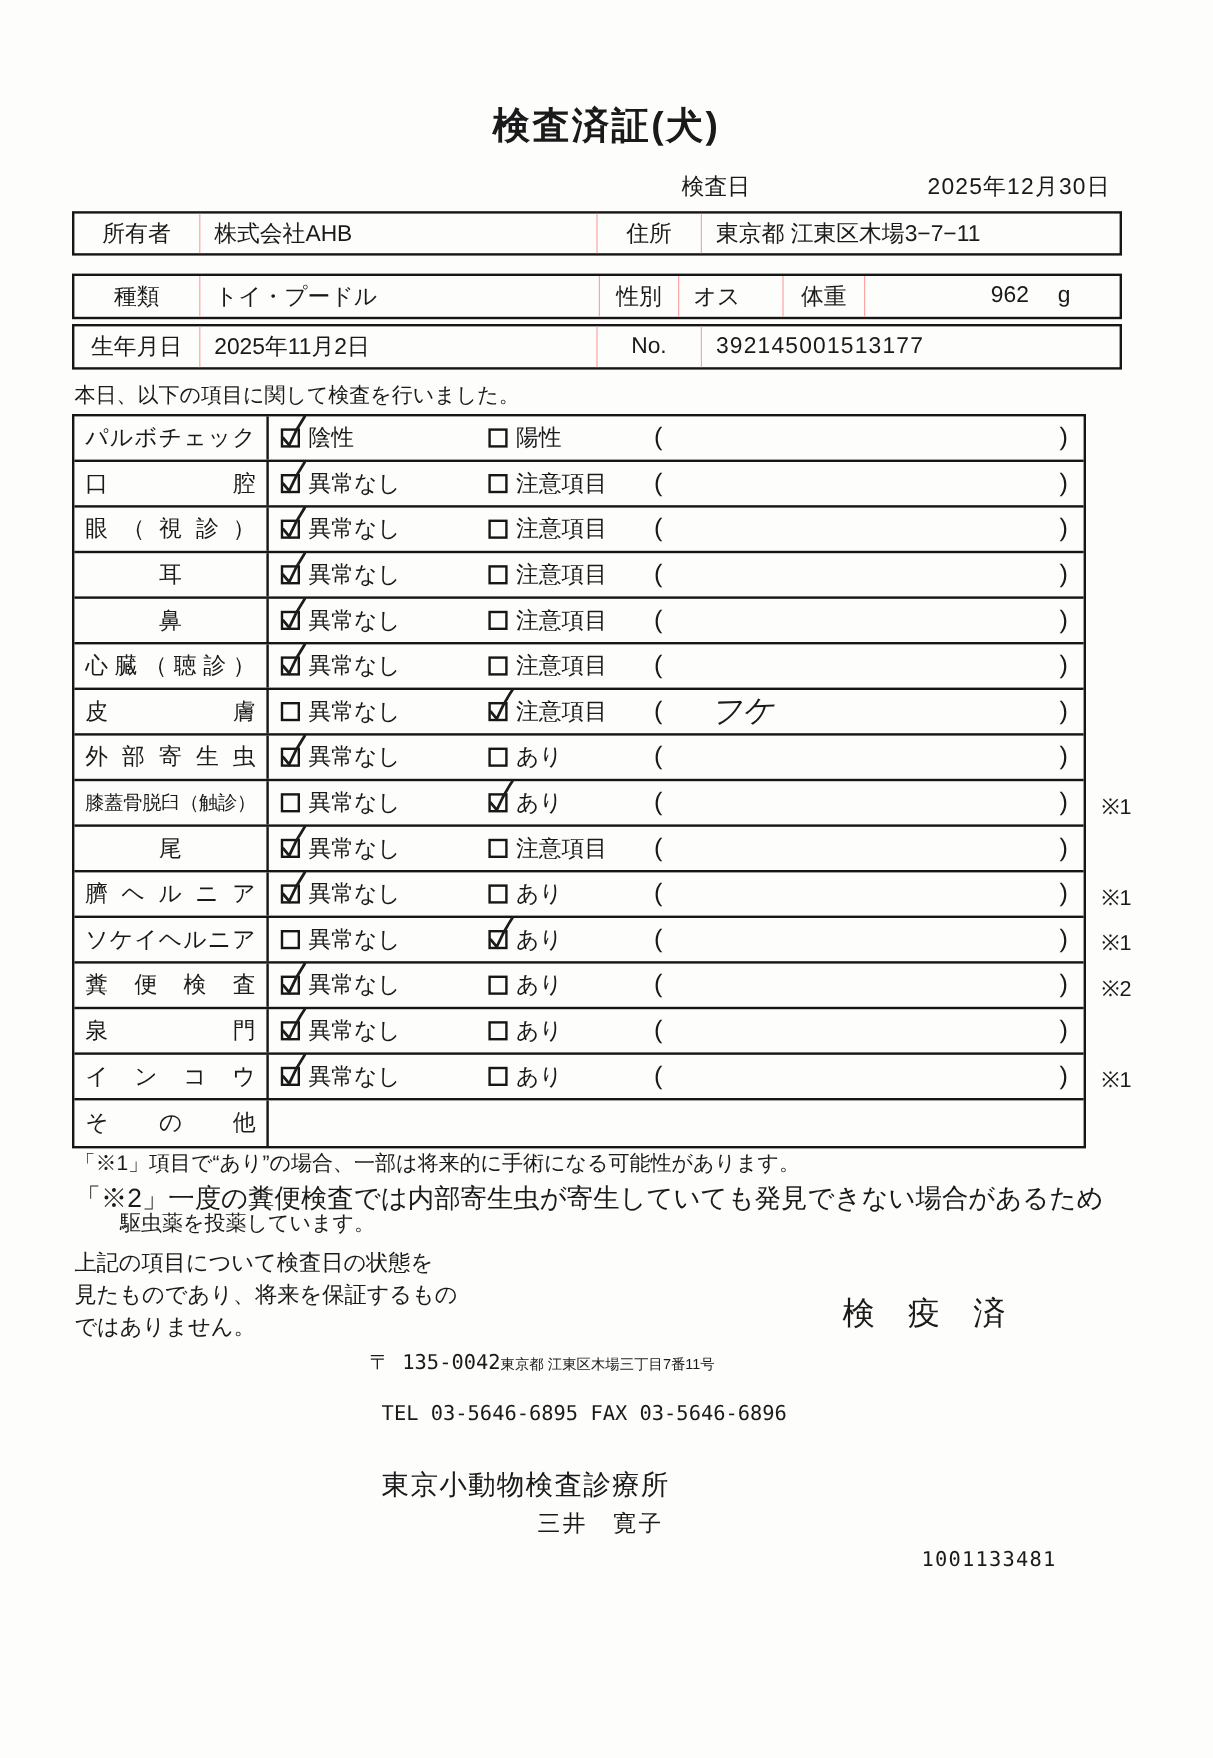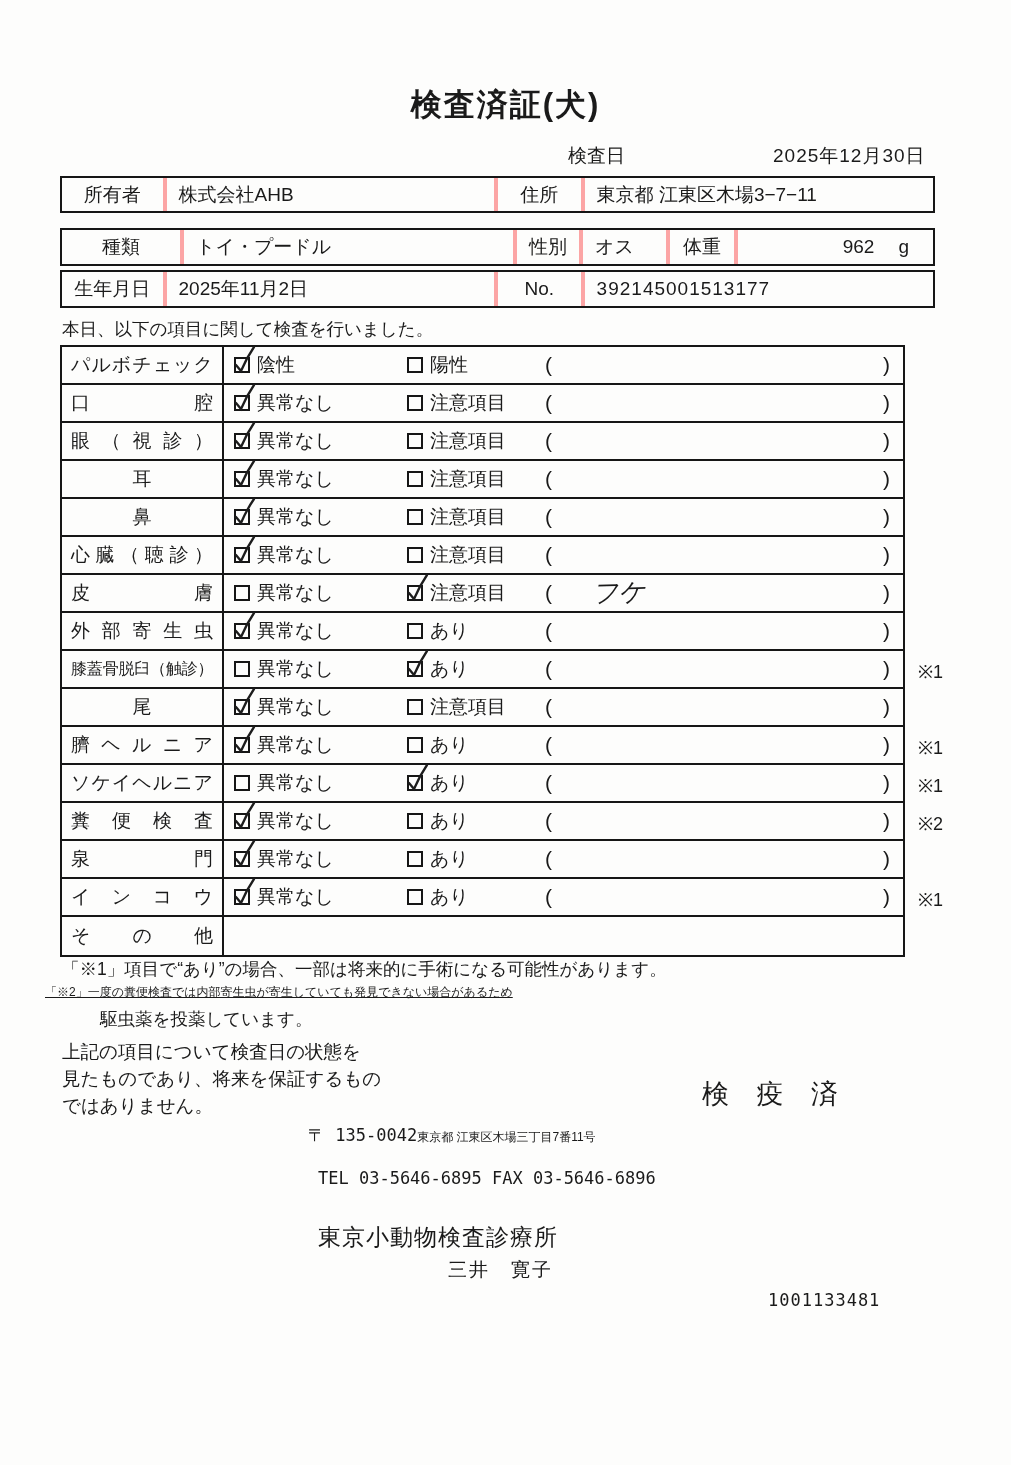--- a/index.html
+++ b/index.html
@@ -8,27 +8,27 @@
     position:relative; width:1011px; height:1465px; margin:0 auto;
     background:#fdfdfc; color:#1a1a1a;
     font-family:"Liberation Sans", sans-serif;
   }
   .abs { position:absolute; }
   .title { top:84px; left:0; right:0; text-align:center; font-size:31px; font-weight:600; letter-spacing:2px; }
   .date-label { top:143px; left:568px; font-size:19px; }
   .date-value { top:143px; left:773px; font-size:19px; letter-spacing:1px; }
 
   .ftable { display:flex; border:2px solid #161616; background:#fdfdfc; }
-  .cell { display:flex; align-items:center; font-size:19px; border-right:4px solid #fca5a5; overflow:hidden; white-space:nowrap; }
+  .cell { display:flex; align-items:center; font-size:19px; border-right:1px solid #fca5a5; overflow:hidden; white-space:nowrap; }
   .cell:last-child { border-right:none; }
   .cell.lab { justify-content:center; }
   .cell.val { padding-left:12px; }
   .cell.weight-val { justify-content:flex-end; padding-right:24px; gap:24px; }
   .w-owner-lab{width:105px;} .w-owner-val{width:333px;} .w-addr-lab{width:87px;} .w-addr-val{width:350px;}
-  .w-breed-lab{width:122px;} .w-breed-val{width:333px;} .w-sex-lab{width:66px;text-align:center;} .w-sex-val{width:87px;}
+  .w-breed-lab{width:105px;} .w-breed-val{width:333px;} .w-sex-lab{width:66px;text-align:center;} .w-sex-val{width:87px;}
   .w-wt-lab{width:68px;} .w-wt-val{width:195px;}
   .w-no-val{width:350px; letter-spacing:1px;}
 
   .tableA { top:176px; left:60px; width:875px; height:37px; }
   .tableB1 { top:228px; left:60px; width:875px; height:38px; }
   .tableB2 { top:270px; left:60px; width:875px; height:38px; }
 
   .intro { top:317px; left:62px; font-size:17.5px; }
 
   .itable { top:345px; left:60px; width:845px; border:2px solid #161616; }
@@ -46,21 +46,21 @@
   .cbox svg { position:absolute; left:-2px; top:-14px; }
   .olabel { font-size:19px; }
   .paren { font-size:21px; }
   .paren.open { margin-left:8px; }
   .paren.close { margin-left:auto; margin-right:13px; }
   .inote { position:absolute; left:368px; top:0px; font-size:26px; font-family:"DejaVu Serif", serif;
            font-style:italic; transform:rotate(-2deg); }
   .rowmark { position:absolute; right:-40px; top:8px; font-size:18px; white-space:nowrap; }
 
   .fn1 { top:957px; left:62px; font-size:17.5px; }
-  .fn2 { top:984px; left:45px; font-size:12px;text-decoration:underline; }
+  .fn2 { top:984px; left:62px; font-size:22px; }
   .fn3 { top:1007px; left:100px; font-size:17.5px; }
 
   .disclaimer { top:1040px; left:62px; font-size:18.5px; line-height:27px;font-family:Liberation Mono, monospace; }
   .stamp { top:1076px; left:702px; font-size:27px; letter-spacing:10px; }
 
   .postal-line { top:1124px; left:308px; display:flex; align-items:baseline; }
   .postal { font-family:"DejaVu Sans Mono", monospace; font-size:17px; }
   .addr2 { font-size:12px; }
   .tel { top:1168px; left:318px; font-family:"DejaVu Sans Mono", monospace; font-size:17px; }
   .clinic { top:1222px; left:318px; font-size:23px; letter-spacing:1px; }

